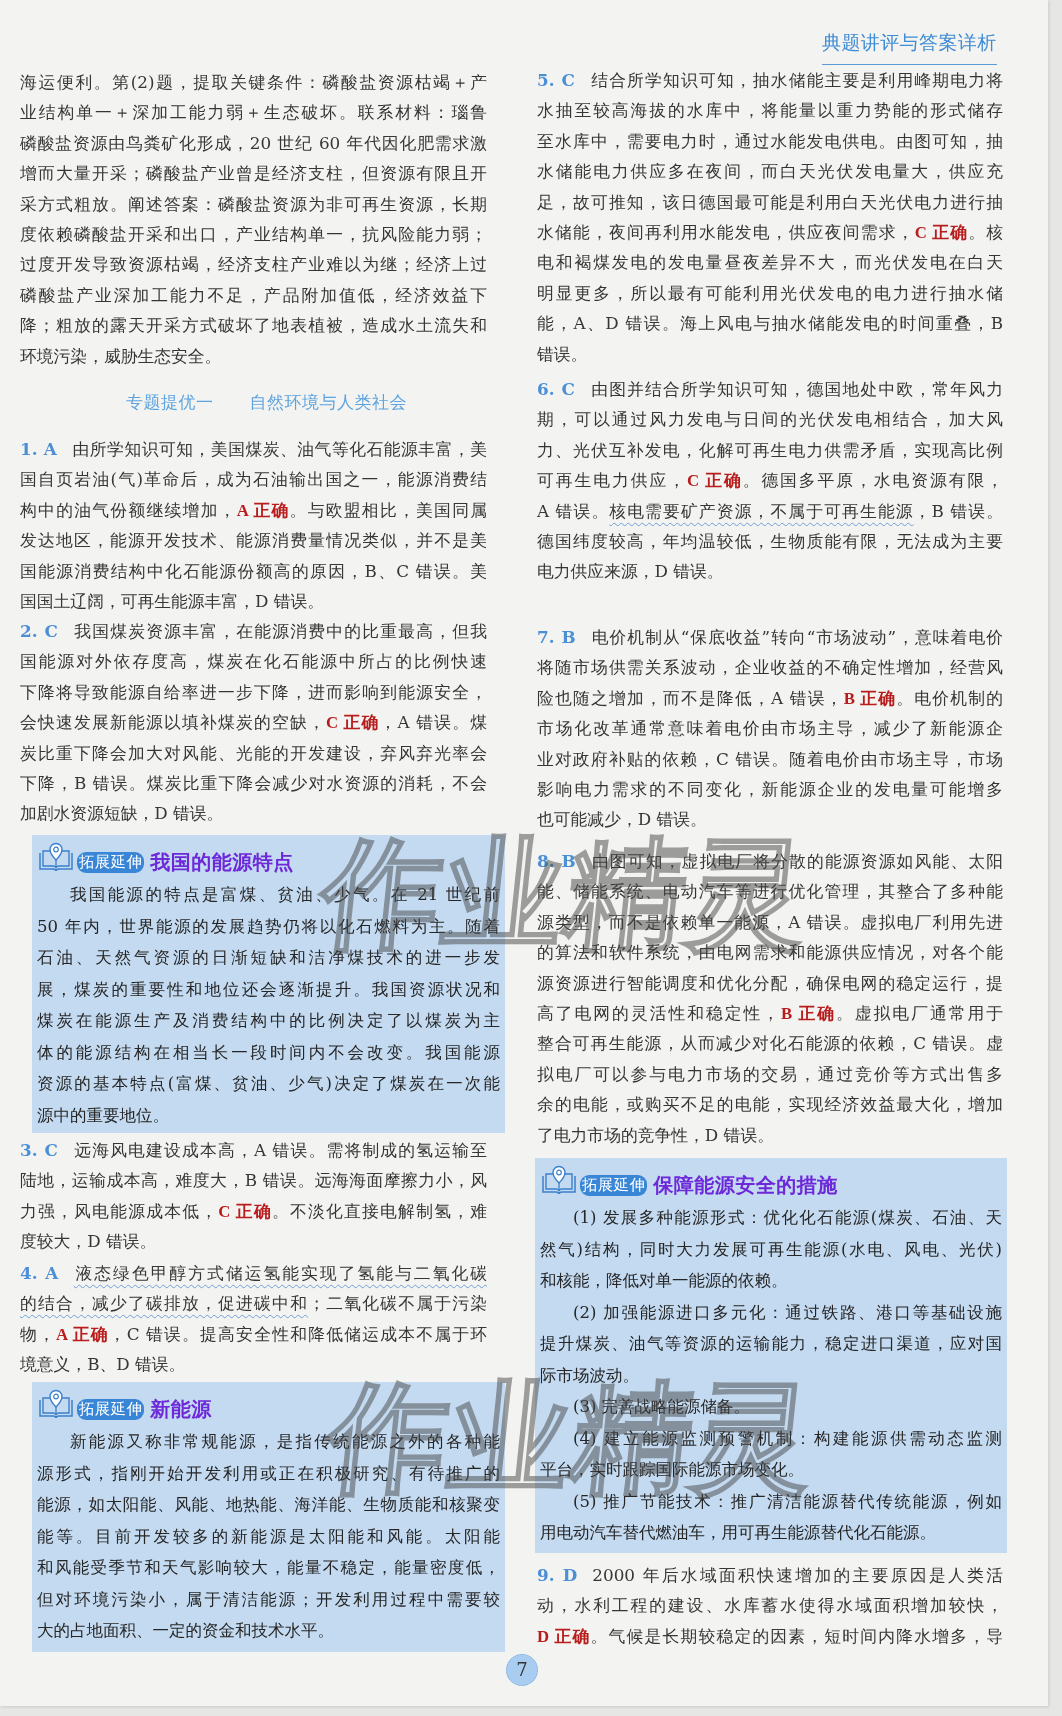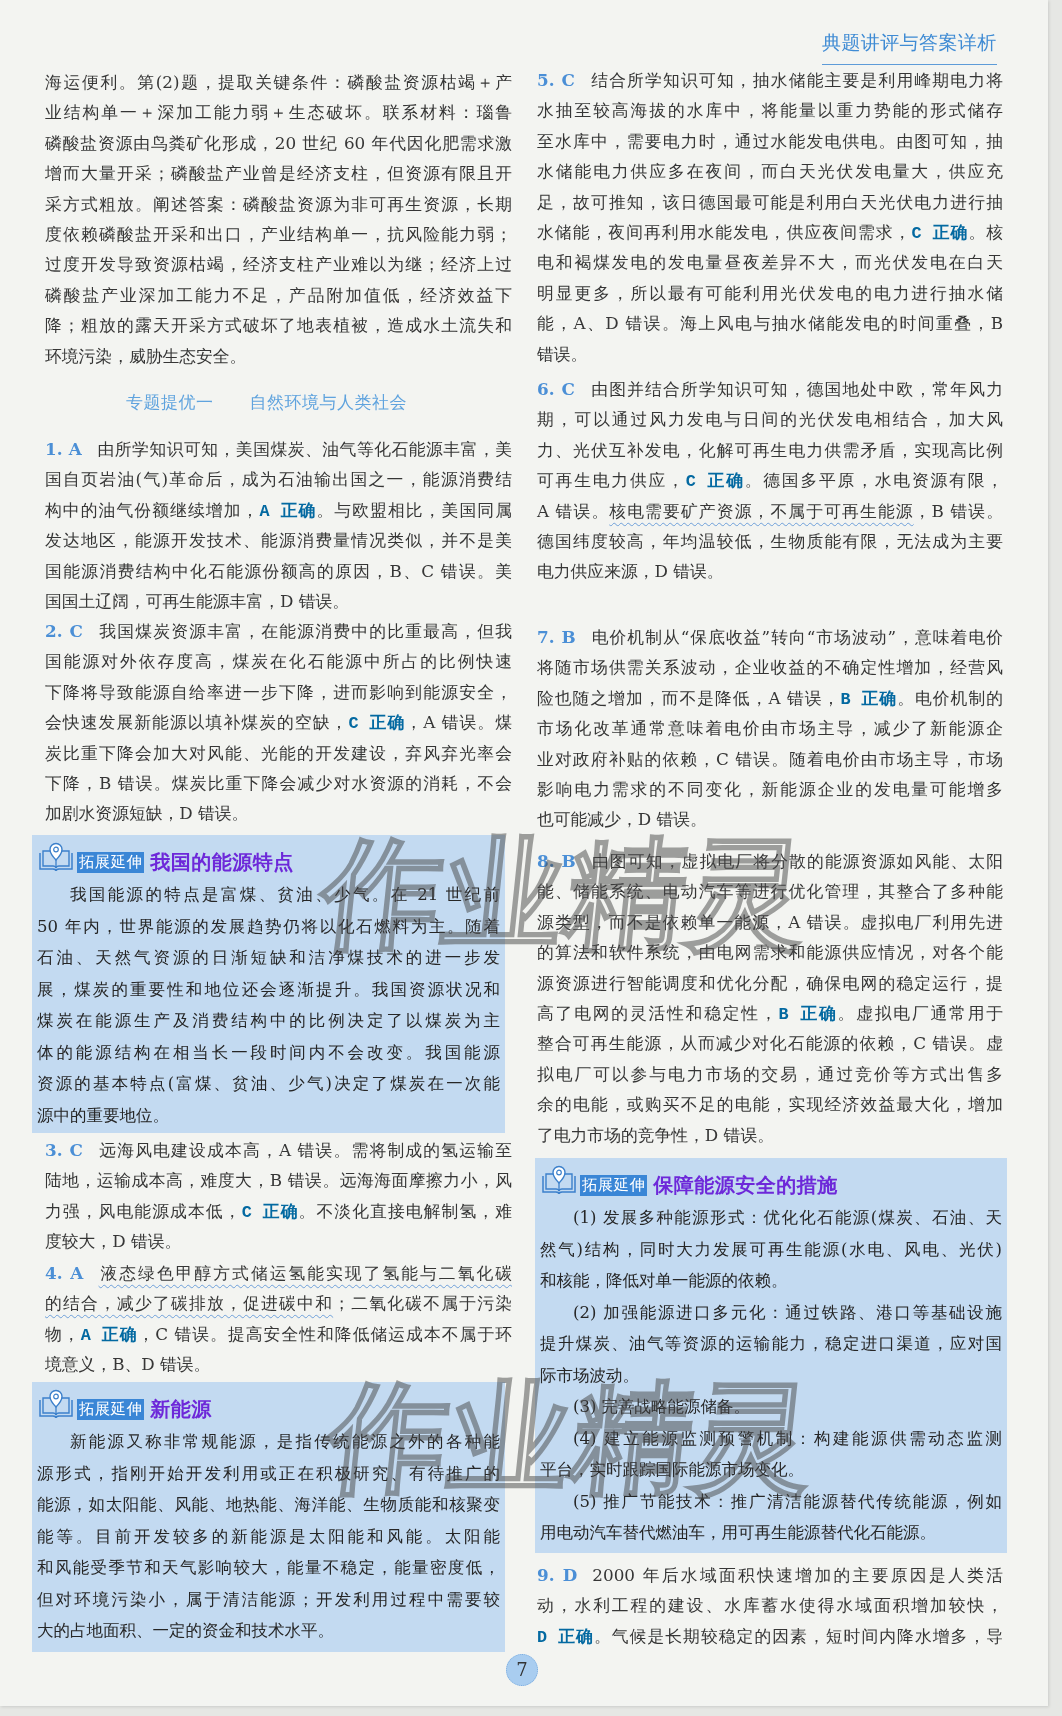--- a/index.html
+++ b/index.html
@@ -17,35 +17,35 @@
   }
   .running-header {
     position: absolute; left: 822px; top: 30px;
     font-family: "DejaVu Sans", "Liberation Sans", sans-serif;
     font-size: 19px; line-height: 24px; letter-spacing: 0.4px;
     color: var(--header-blue, #3f8bd4);
     border-bottom: 1.5px solid #5d9bd8; padding-bottom: 10px;
     white-space: nowrap;
   }
   .block { position: absolute; }
-  .colL { left: 45px; width: 467px; }
+  .colL { left: 20px; width: 467px; }
   .colR { left: 537px; width: 466px; }
 
   .ln {
     height: 30.4px; line-height: 30.4px; font-size: 16.8px;
     text-align: justify; text-align-last: justify;
   }
   .ln.last { text-align-last: left; }
   .qlabel {
     color: var(--label-blue, #4b8fd6); font-weight: bold;
     font-family: "DejaVu Serif", serif; margin-right: 0.9em;
   }
   .b {
-    font-weight: bold; color: #0369a1;
-    font-family: Liberation Mono, monospace;
+    font-weight: bold; color: #b91c1c;
+    font-family: Liberation Serif, serif;
   }
   .wavy {
     text-decoration: underline wavy var(--wavy-underline, #6d9fd9);
     text-decoration-thickness: 1px; text-underline-offset: 5px;
   }
 
   .section-heading {
     position: absolute; left: 33px; top: 384px; width: 467px; height: 36px;
     line-height: 36px; text-align: center; font-size: 17px; letter-spacing: 0.5px;
     color: var(--heading-blue, #5fa3de);
@@ -59,21 +59,21 @@
   }
   .boxL { left: 32px; width: 473px; }
   .boxR { left: 535px; width: 472px; }
   .box-title { height: 34px; display: flex; align-items: center; }
   .bicon { display: inline-block; width: 38px; height: 30px; transform: translateY(-5px); }
   .bicon svg { display: block; }
   .tag {
     display: inline-block; margin-left: 2px;
     background: var(--tag-bg, #3a86d6); color: var(--tag-text, #ffffff);
     font-family: "DejaVu Sans", "Liberation Sans", sans-serif;
-    font-size: 15.5px; line-height: 21px; padding: 0 2px; letter-spacing: 0.3px;
+    font-size: 15.5px; line-height: 21px; padding: 0 2px; letter-spacing: 0.3px; border-radius: 9px;
   }
   .btitle {
     margin-left: 6px; font-weight: bold; color: #6d28d9;
     font-family: "DejaVu Sans", "Liberation Sans", sans-serif;
     font-size: 20px; letter-spacing: 0.5px;
   }
   .bln {
     height: 31.5px; line-height: 31.5px; font-size: 16.5px; color: #262626;
     text-align: justify; text-align-last: justify;
   }

